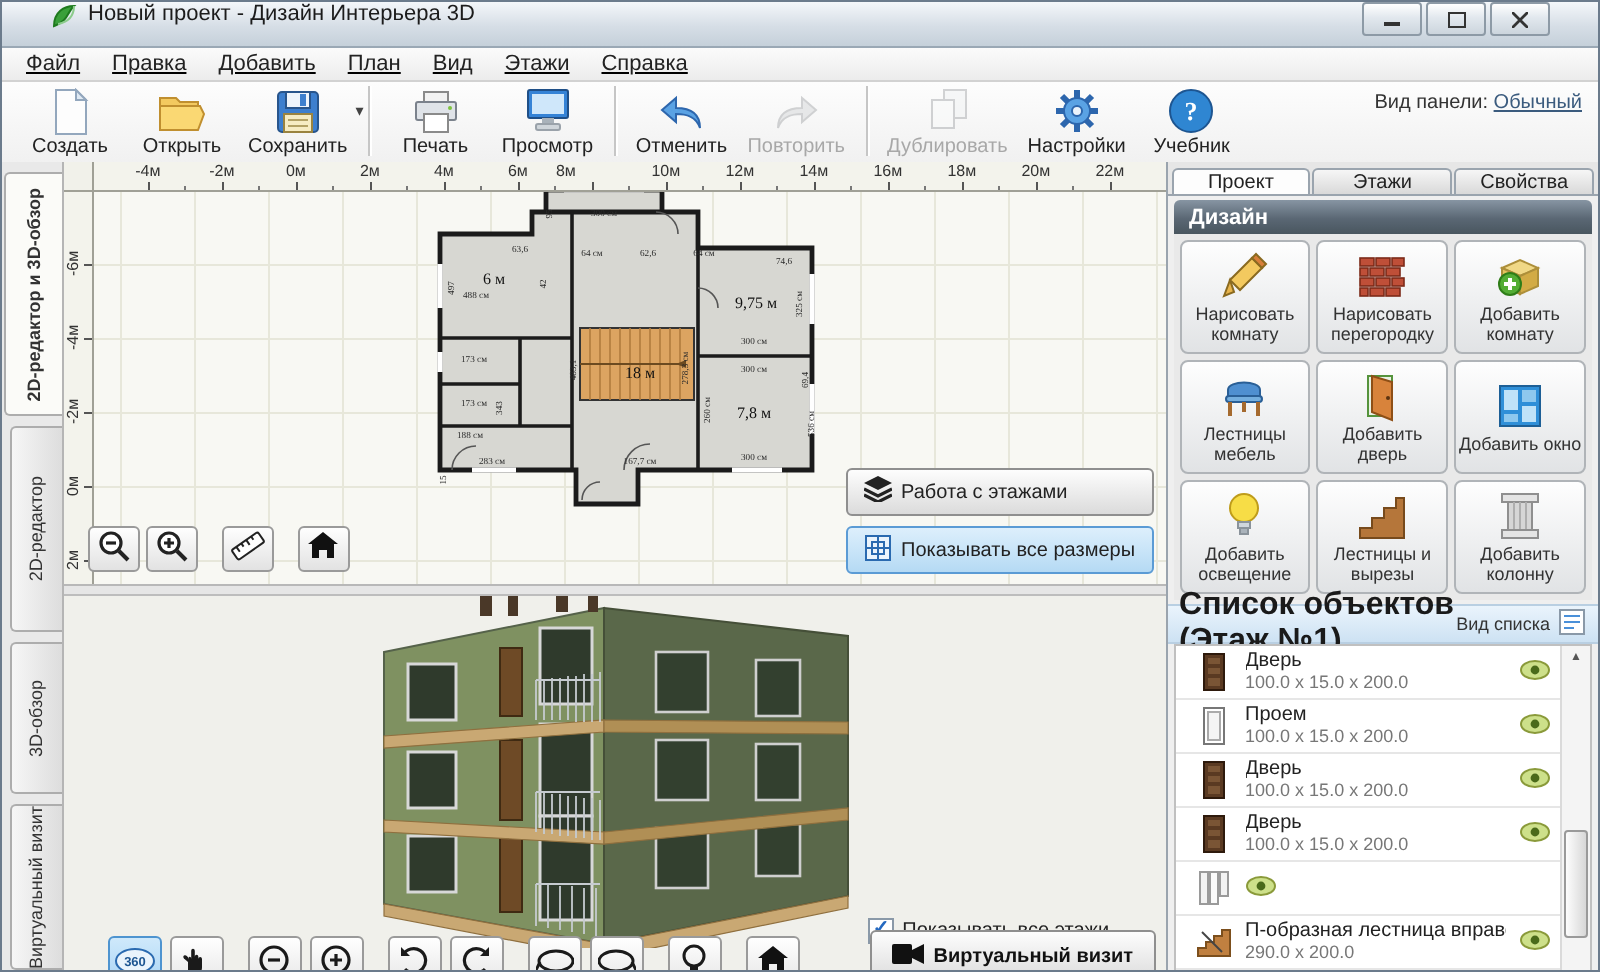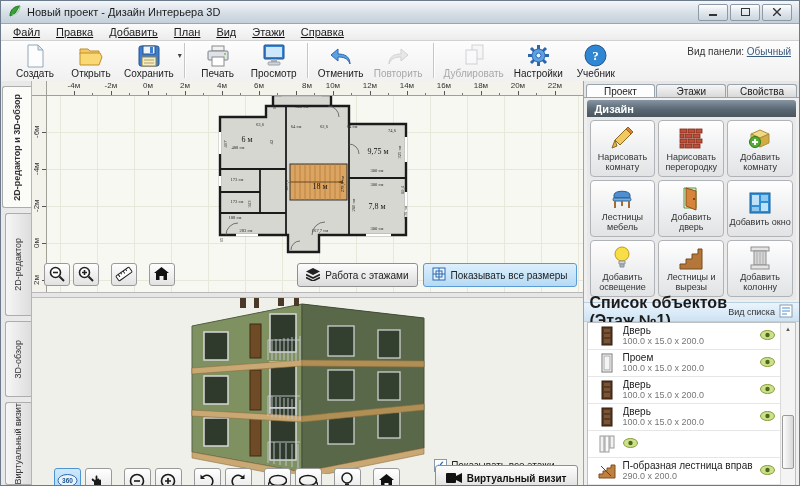--- a/index.html
+++ b/index.html
@@ -1,20 +1,20 @@
 <!DOCTYPE html>
 <html><head>
 <meta charset="utf-8">
 <style>
   html,body{margin:0;padding:0;background:#888;}
   #window{width:798px;height:484px;position:relative;overflow:hidden;border:1px solid #6b7b8c;
     background:#e4e4e4;font-family:"Liberation Sans",sans-serif;font-size:11px;}
   
   #titlebar{height:22px;background:linear-gradient(#f4f7fa,#d6dee6 55%,#c5d0da);
-    border-bottom:1px solid #9aa8b5;display:flex;align-items:center;padding:0 7px;gap:5px;}
+    border-bottom:1px solid #9aa8b5;display:flex;align-items:flex-start;padding:0 24px;gap:5px;}
   #title-text{font-size:11px;color:#1c1c1c;}
   .win-btns{margin-left:auto;display:flex;gap:2px;}
   .wbtn{width:28px;height:15px;border:1px solid #8d9aa6;border-radius:2px;
     background:linear-gradient(#ffffff,#e2e8ee 45%,#ccd5dd);display:flex;align-items:center;justify-content:center;}
   
   #menubar{height:16px;background:linear-gradient(#fbfbfb,#ececec);border-bottom:1px solid #d2d2d2;
     display:flex;align-items:center;padding:0 4px;text-decoration:underline;}
   .menu-item{padding:1px 8px;color:#222;}
   
   #toolbar{height:40px;background:linear-gradient(#fdfdfd,#f0f0f0);border-bottom:1px solid #c2c2c2;
@@ -54,21 +54,21 @@
   .rv-label{position:absolute;left:0;width:13px;text-align:center;font-size:8px;color:#333;
     writing-mode:vertical-rl;transform:rotate(180deg);height:24px;}
   .rv-tick{position:absolute;right:0;height:1px;width:4px;background:#555;}
   #ruler-corner{position:absolute;top:0;left:0;width:14px;height:14px;background:#f1f1ea;
     border-right:1px solid #a0a096;border-bottom:1px solid #a0a096;z-index:3;}
   #plan{position:absolute;left:184px;top:11px;}
   #tool2d-left{position:absolute;left:12px;bottom:6px;display:flex;gap:3px;z-index:4;}
   .sq-btn{width:24px;height:21px;border:1px solid #9a9a9a;border-radius:3px;
     background:linear-gradient(#fefefe,#e2e2e2);display:flex;align-items:center;justify-content:center;}
   .sq-btn.ml8{margin-left:9px;}
-  #tool2d-right{position:absolute;right:6px;bottom:5px;display:flex;gap:5px;z-index:4;}
+  #tool2d-right{position:absolute;right:6px;bottom:5px;display:flex;gap:5px;z-index:4;flex-direction:column;}
   .bar-btn{height:22px;border:1px solid #8f8f8f;border-radius:3px;background:linear-gradient(#fdfdfd,#dbdbdb);
     display:flex;align-items:center;gap:5px;padding:0 8px;font-size:10px;color:#222;}
   .bar-btn.active{background:linear-gradient(#ddeffc,#b5daf4);border-color:#5b9bd5;}
   #splitter{height:4px;background:#e6e6e6;border-bottom:1px solid #bdbdbd;}
   #view3d{flex:1;position:relative;background:#f0f0eb;overflow:hidden;}
   #bld{position:absolute;left:150px;top:-2px;}
   #nav3d{position:absolute;left:22px;bottom:-8px;display:flex;gap:4px;}
   .nav-btn{width:27px;height:25px;border:1px solid #9a9a9a;border-radius:3px;
     background:linear-gradient(#ffffff,#e6e6e6);display:flex;align-items:center;justify-content:center;padding-top:2px;box-sizing:border-box;}
   .nav-btn.active{background:linear-gradient(#cfe9fb,#a9d4f5);border-color:#4e94d0;}
@@ -291,21 +291,21 @@
             <i class="rh-tick minor" style="left: 157.5px;"></i>
             <span class="rh-label" style="left: 128px;">2м</span>
             <i class="rh-tick" style="left: 176px;"></i>
             <i class="rh-tick minor" style="left: 194.5px;"></i>
             <span class="rh-label" style="left: 165px;">4м</span>
             <i class="rh-tick" style="left: 213px;"></i>
             <i class="rh-tick minor" style="left: 231.5px;"></i>
             <span class="rh-label" style="left: 202px;">6м</span>
             <i class="rh-tick" style="left: 250px;"></i>
             <i class="rh-tick minor" style="left: 268.5px;"></i>
-            <span class="rh-label" style="left: 250px;">8м</span>
+            <span class="rh-label" style="left: 226px;">8м</span>
             <i class="rh-tick" style="left: 287px;"></i>
             <i class="rh-tick minor" style="left: 305.5px;"></i>
             <span class="rh-label" style="left: 276px;">10м</span>
             <i class="rh-tick" style="left: 324px;"></i>
             <i class="rh-tick minor" style="left: 342.5px;"></i>
             <span class="rh-label" style="left: 313px;">12м</span>
             <i class="rh-tick" style="left: 361px;"></i>
             <i class="rh-tick minor" style="left: 379.5px;"></i>
             <span class="rh-label" style="left: 350px;">14м</span>
             <i class="rh-tick" style="left: 398px;"></i>

